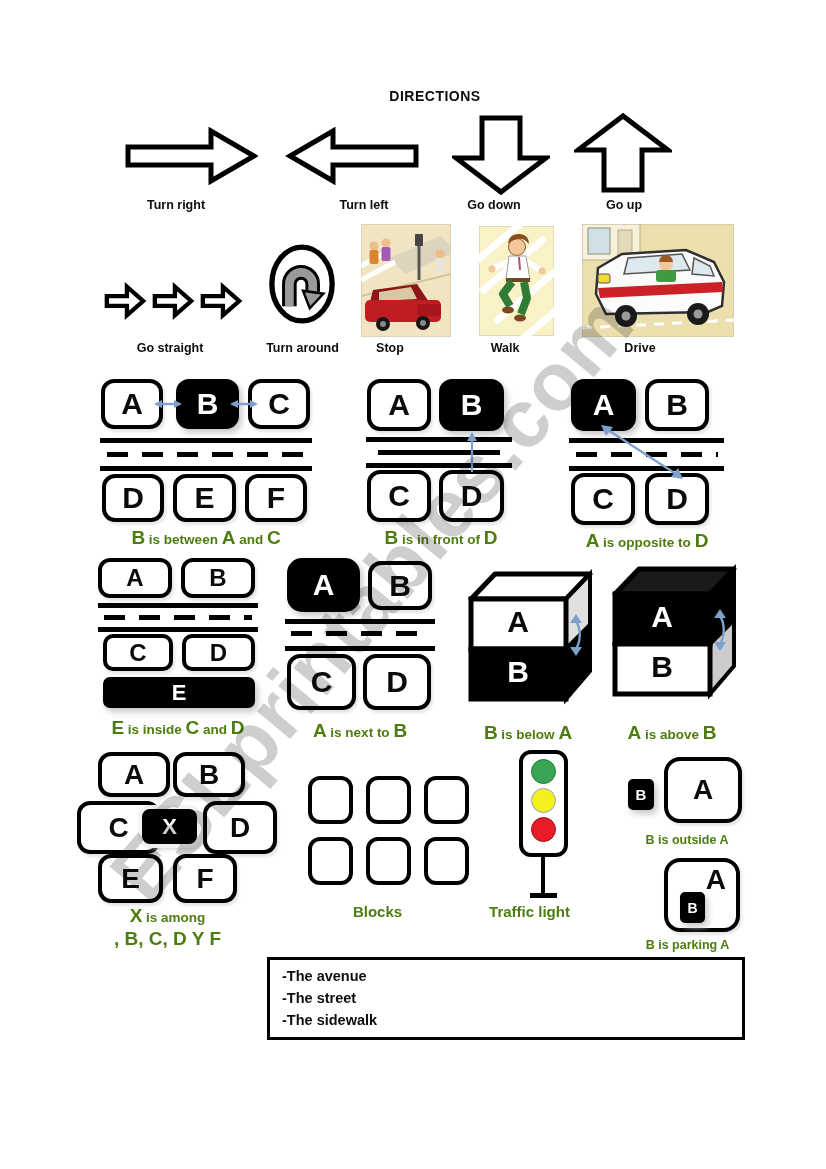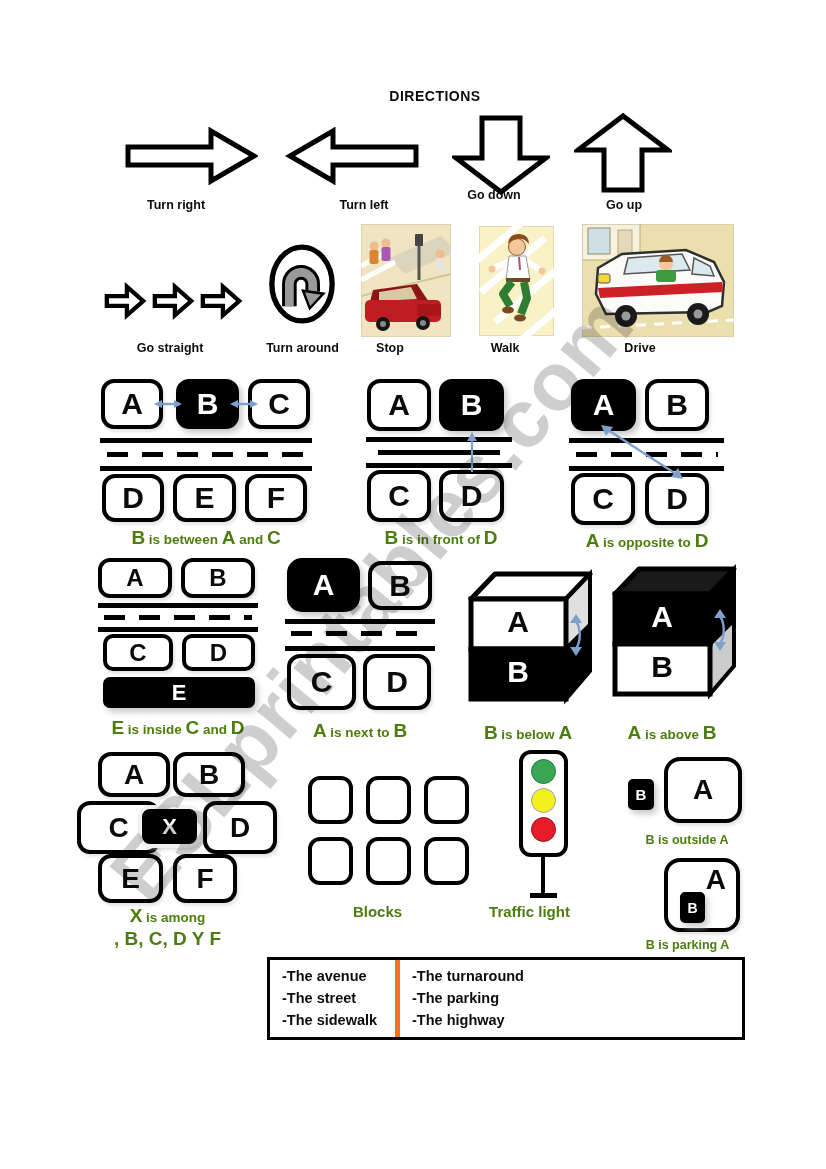--- a/index.html
+++ b/index.html
@@ -61,21 +61,21 @@
         <polygon points="30,4 68,4 68,44 94,44 49,78 4,44 30,44" fill="#fff" stroke="#000" stroke-width="5"></polygon>
       </svg>
   </div>
   <div class="abs" style="left:574px;top:112px">
     <svg width="98" height="82" viewBox="0 0 98 82">
         <polygon points="30,78 68,78 68,38 94,38 49,4 4,38 30,38" fill="#fff" stroke="#000" stroke-width="5"></polygon>
       </svg>
   </div>
   <div class="lab" style="left:112px;top:198px;width:128px">Turn right</div>
   <div class="lab" style="left:300px;top:198px;width:128px">Turn left</div>
-  <div class="lab" style="left:430px;top:188px;width:128px">Go down</div>
+  <div class="lab" style="left:430px;top:198px;width:128px">Go down</div>
   <div class="lab" style="left:560px;top:198px;width:128px">Go up</div>
 
   <div class="abs" style="left:103px;top:281px;display:flex;gap:4px">
     <svg width="44" height="40" viewBox="0 0 46 40">
         <polygon points="4,15 25,15 25,5 42,20 25,35 25,25 4,25" fill="#fff" stroke="#000" stroke-width="4.5"></polygon>
       </svg>
     <svg width="44" height="40" viewBox="0 0 46 40">
         <polygon points="4,15 25,15 25,5 42,20 25,35 25,25 4,25" fill="#fff" stroke="#000" stroke-width="4.5"></polygon>
       </svg>
     <svg width="44" height="40" viewBox="0 0 46 40">
@@ -339,21 +339,16 @@
     <div class="cap small" style="left:10px;top:77px;width:115px"><span>B is parking A</span></div>
   </div>
 
 
   <div class="tbl">
     <div class="cell" style="width:125px">
       <div class="line">-The avenue</div>
       <div class="line">-The street</div>
       <div class="line">-The sidewalk</div>
     </div>
-    <div class="cell" style="width:177px">
-      <div class="line">-The turnaround</div>
-      <div class="line">-The parking</div>
-      <div class="line">-The highway</div>
-    </div>
   </div>
 
   <div class="watermark">ESLprintables.com</div>
 </div>
 
 </body></html>

